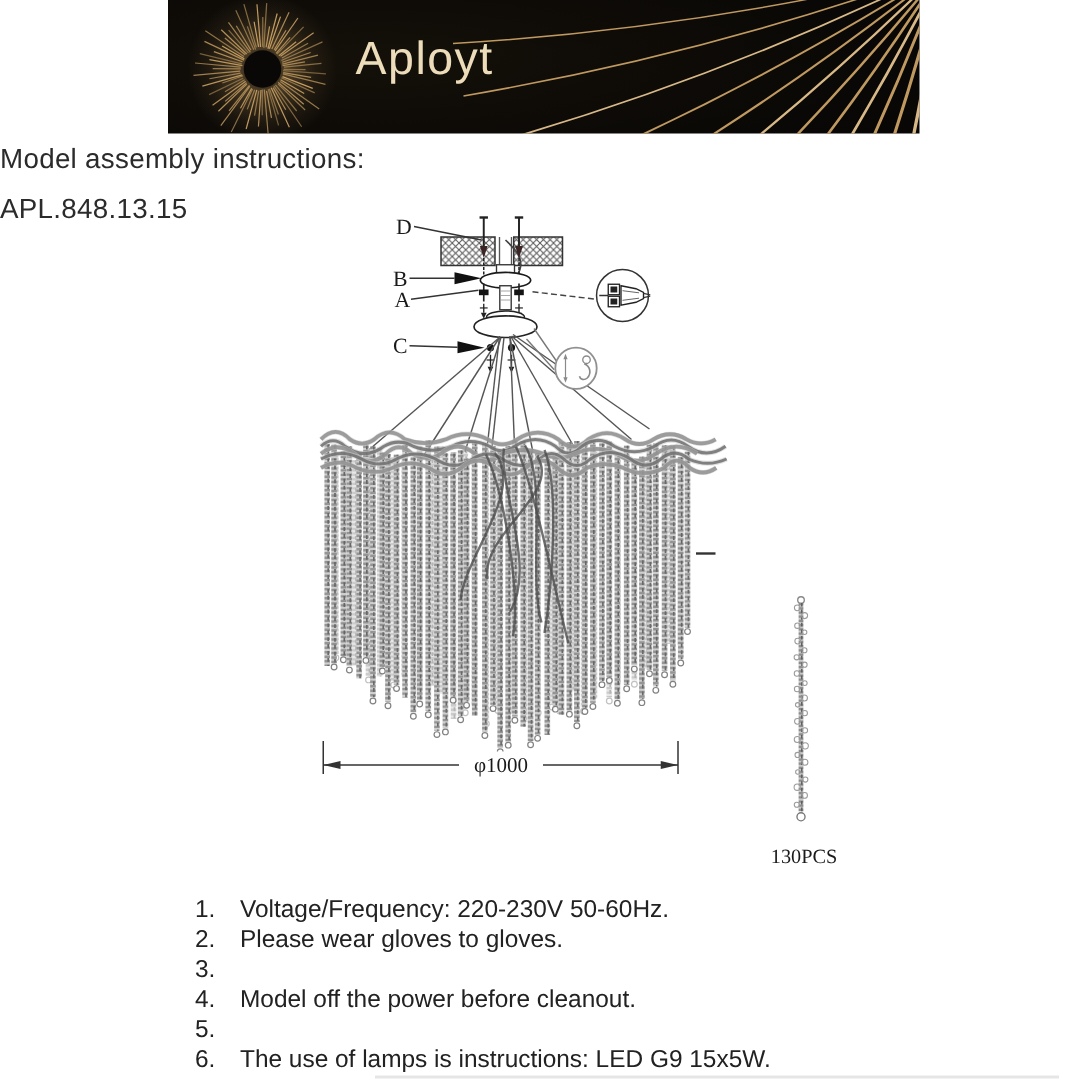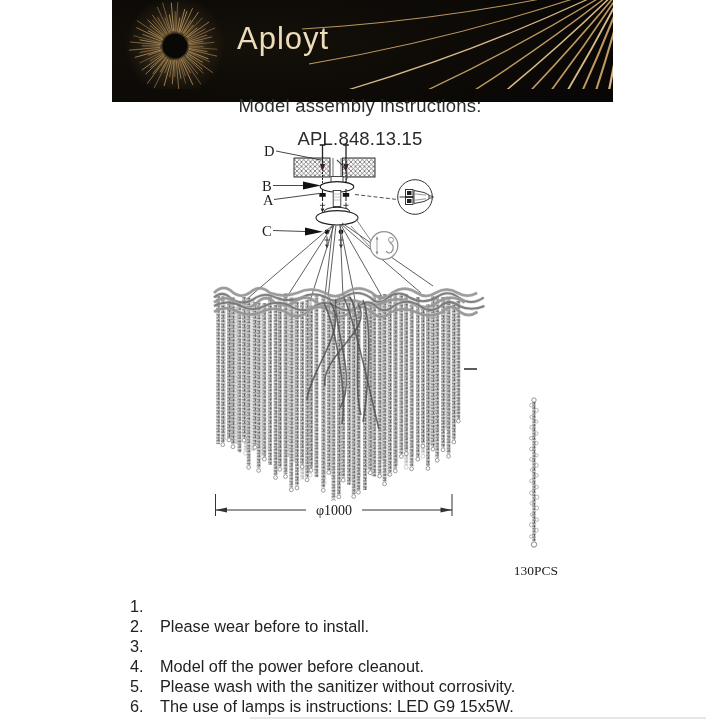--- a/index.html
+++ b/index.html
@@ -2,31 +2,31 @@
 <html><head>
 <meta charset="utf-8">
 <style>
   html,body{margin:0;padding:0;}
   body{
     width:720px;height:720px;position:relative;overflow:hidden;
     background:#ffffff;
     font-family:"Liberation Sans", sans-serif;
   }
   .banner{
-    position:absolute;left:112px;top:0;width:501px;height:102px;
+    position:absolute;left:112px;top:0;width:501px;height:89px;
     background:radial-gradient(120% 150% at 28% 45%, #141009 0%, #0a0806 55%, #060504 100%);
   }
   .banner svg{position:absolute;left:0;top:0;display:block;}
   .brand{
     position:absolute;left:125px;top:23px;
     font-size:31px;line-height:1.05;font-weight:400;
     color:#ecdcb9;letter-spacing:1px;
   }
   .title,.model{
-    position:absolute;left:0;width:720px;text-align:center;
+    position:absolute;left:0;width:720px;text-align:left;
     font-size:18.5px;font-weight:500;color:#2b2b2b;letter-spacing:.2px;
   }
   .title{top:95px;}
   .model{top:128px;}
   #diagram{position:absolute;left:0;top:0;}
   .instructions{
     position:absolute;left:130px;top:597px;width:480px;
     color:#222222;font-size:16.3px;line-height:19.9px;
   }
   .irow{display:flex;}
@@ -764,35 +764,35 @@
       <circle cx="536.4" cy="530.3" r="1.9" fill="none" stroke="#9b9b9b" stroke-width="0.7"></circle>
       <circle cx="531.2" cy="536.5" r="1.7" fill="none" stroke="#9b9b9b" stroke-width="0.7"></circle>
       <circle cx="534" cy="544.5" r="2.7" fill="#fff" stroke="#777" stroke-width="0.9"></circle>
     </g>
   <text x="536" y="575" text-anchor="middle" class="pcs">130PCS</text>
 </svg>
 
 <div class="instructions">
   <div class="irow">
     <span class="inum">1.</span>
+    <span class="itext">Voltage/Frequency: 220-230V 50-60Hz.</span>
   </div>
   <div class="irow">
     <span class="inum">2.</span>
-    <span class="itext">Please wear before to install.</span>
+    <span class="itext">Please wear gloves to gloves.</span>
   </div>
   <div class="irow">
     <span class="inum">3.</span>
   </div>
   <div class="irow">
     <span class="inum">4.</span>
     <span class="itext">Model off the power before cleanout.</span>
   </div>
   <div class="irow">
     <span class="inum">5.</span>
-    <span class="itext">Please wash with the sanitizer without corrosivity.</span>
   </div>
   <div class="irow">
     <span class="inum">6.</span>
     <span class="itext">The use of lamps is instructions: LED G9 15x5W.</span>
   </div>
 </div>
 
 <div class="edge-artifact"></div>
 
 </body></html>

